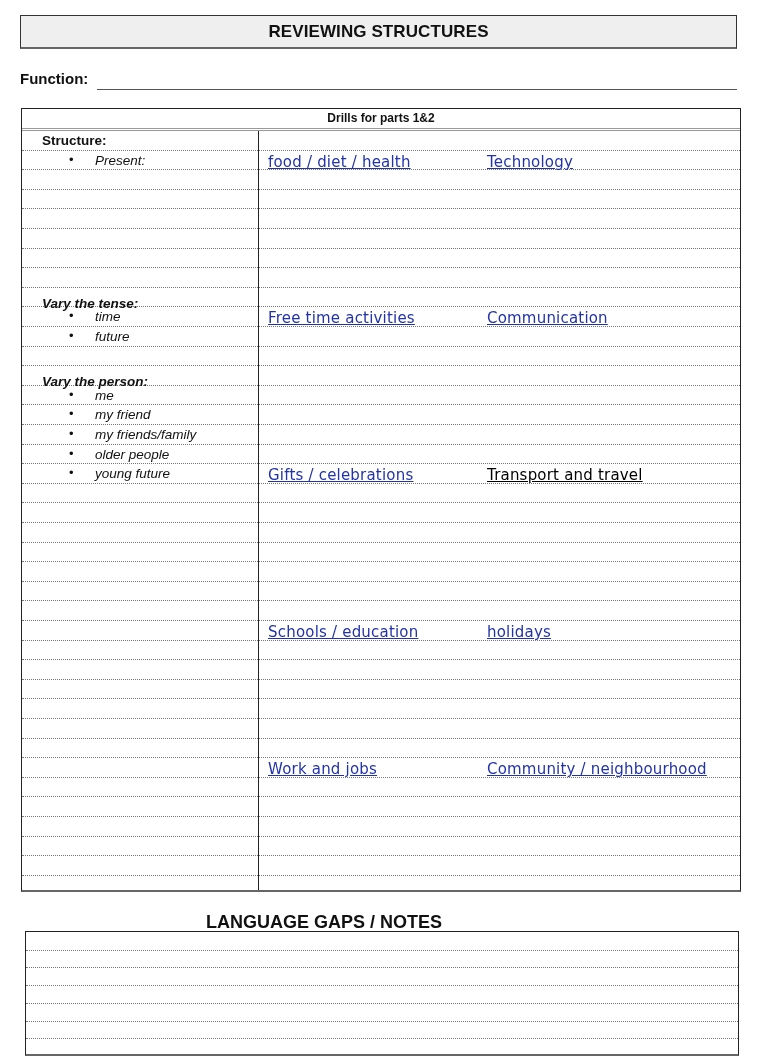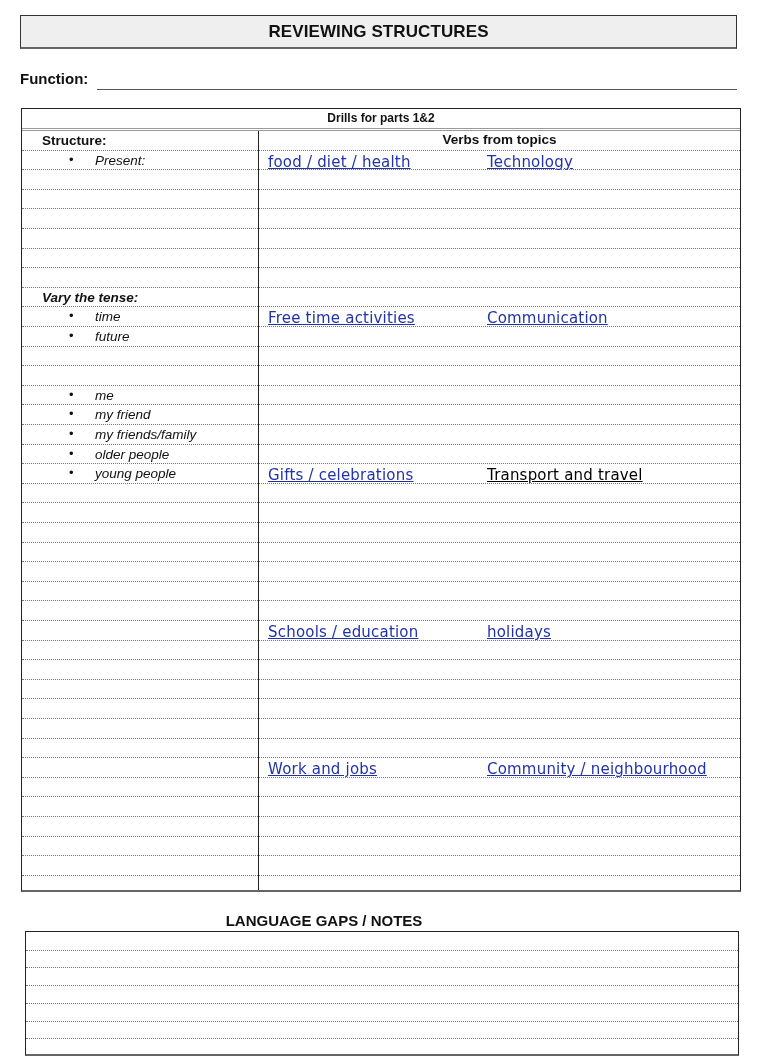--- a/index.html
+++ b/index.html
@@ -22,31 +22,31 @@
   .col-divider { position: absolute; left: 236px; top: 22px; bottom: 0; width: 1px; background: #222; }
 
   .row { position: absolute; left: 0; right: 0; height: 19.6px; border-bottom: 1px dotted #777;
          box-sizing: border-box; font-size: 13.5px; }
   .row.last { border-bottom: none; }
   .cell-left { position: absolute; left: 0; width: 236px; top: 0; bottom: 0; margin-left: 13px; }
   .cell-right { position: absolute; left: 237px; right: 0; top: 0; bottom: 0; }
 
   .hdr-left { position: absolute; left: 7px; top: 2px; font-weight: bold; font-size: 13.5px; }
   .hdr-right { position: absolute; left: 0; right: 0; top: 1px; text-align: center; font-weight: bold; font-size: 13.5px; }
-  .section-label { position: absolute; left: 7px; top: 2px; font-weight: bold; font-style: italic; font-size: 13.5px; }
+  .section-label { position: absolute; left: 7px; top: 8px; font-weight: bold; font-style: italic; font-size: 13.5px; }
   .bullet { position: absolute; left: 34px; top: 1px; font-size: 13px; }
   .bullet-text { position: absolute; left: 60px; top: 2px; font-style: italic; font-size: 13.5px; }
 
   .topic-link { position: absolute; top: 2px; font-family: "DejaVu Sans", sans-serif; font-size: 15px;
                 color: #2233aa; text-decoration: underline; cursor: pointer; white-space: nowrap; letter-spacing: 0.2px; }
   .topic-link.a { left: 9px; }
   .topic-link.b { left: 228px; }
 
   .notes-heading { position: absolute; left: 0; width: 648px; top: 912px; text-align: center;
-                   font-weight: bold; font-size: 15px; }
+                   font-weight: bold; font-size: 18px; }
   .notes-box { position: absolute; left: 25px; top: 931px; width: 714px; height: 125px;
                border: 1px solid #222; border-bottom: 2px solid #666; box-sizing: border-box; }
   .notes-line { position: absolute; left: 0; right: 0; height: 0; border-bottom: 1px dotted #777; }
 </style>
 </head>
 <body>
 
 <div class="title-box" style="background: rgb(239, 239, 239);">
   <span>REVIEWING STRUCTURES</span>
 </div>
@@ -55,23 +55,20 @@
 <div class="function-line"></div>
 
 <div class="drills">
   <div class="drills-title">Drills for parts 1&amp;2</div>
   <div class="col-divider"></div>
   <div id="rows-container">
       <div class="row" style="top: 22px;">
         <div class="cell-left">
           <span class="hdr-left">Structure:</span>
         </div>
-        <div class="cell-right">
-          <span class="hdr-right">Verbs from topics</span>
-        </div>
       </div>
       <div class="row" style="top: 41.6px;">
         <div class="cell-left">
           <span class="bullet">•</span>
           <span class="bullet-text">Present:</span>
         </div>
         <div class="cell-right">
           <span class="topic-link a" style="color: rgb(34, 51, 170);">food / diet / health</span>
           <span class="topic-link b" style="color: rgb(34, 51, 170);">Technology</span>
         </div>
@@ -121,20 +118,23 @@
           <span class="bullet">•</span>
           <span class="bullet-text">future</span>
         </div>
         <div class="cell-right"></div>
       </div>
       <div class="row" style="top: 237.6px;">
         <div class="cell-left"></div>
         <div class="cell-right"></div>
       </div>
       <div class="row" style="top: 257.2px;">
+        <div class="cell-left">
+          <span class="section-label">Vary the person:</span>
+        </div>
         <div class="cell-right"></div>
       </div>
       <div class="row" style="top: 276.8px;">
         <div class="cell-left">
           <span class="bullet">•</span>
           <span class="bullet-text">me</span>
         </div>
         <div class="cell-right"></div>
       </div>
       <div class="row" style="top: 296.4px;">
@@ -154,21 +154,21 @@
       <div class="row" style="top: 335.6px;">
         <div class="cell-left">
           <span class="bullet">•</span>
           <span class="bullet-text">older people</span>
         </div>
         <div class="cell-right"></div>
       </div>
       <div class="row" style="top: 355.2px;">
         <div class="cell-left">
           <span class="bullet">•</span>
-          <span class="bullet-text">young people</span>
+          <span class="bullet-text">young future</span>
         </div>
         <div class="cell-right">
           <span class="topic-link a" style="color: rgb(34, 51, 170);">Gifts / celebrations</span>
           <span class="topic-link b" style="color: #000000;">Transport and travel</span>
         </div>
       </div>
       <div class="row" style="top: 374.8px;">
         <div class="cell-left"></div>
         <div class="cell-right"></div>
       </div>

